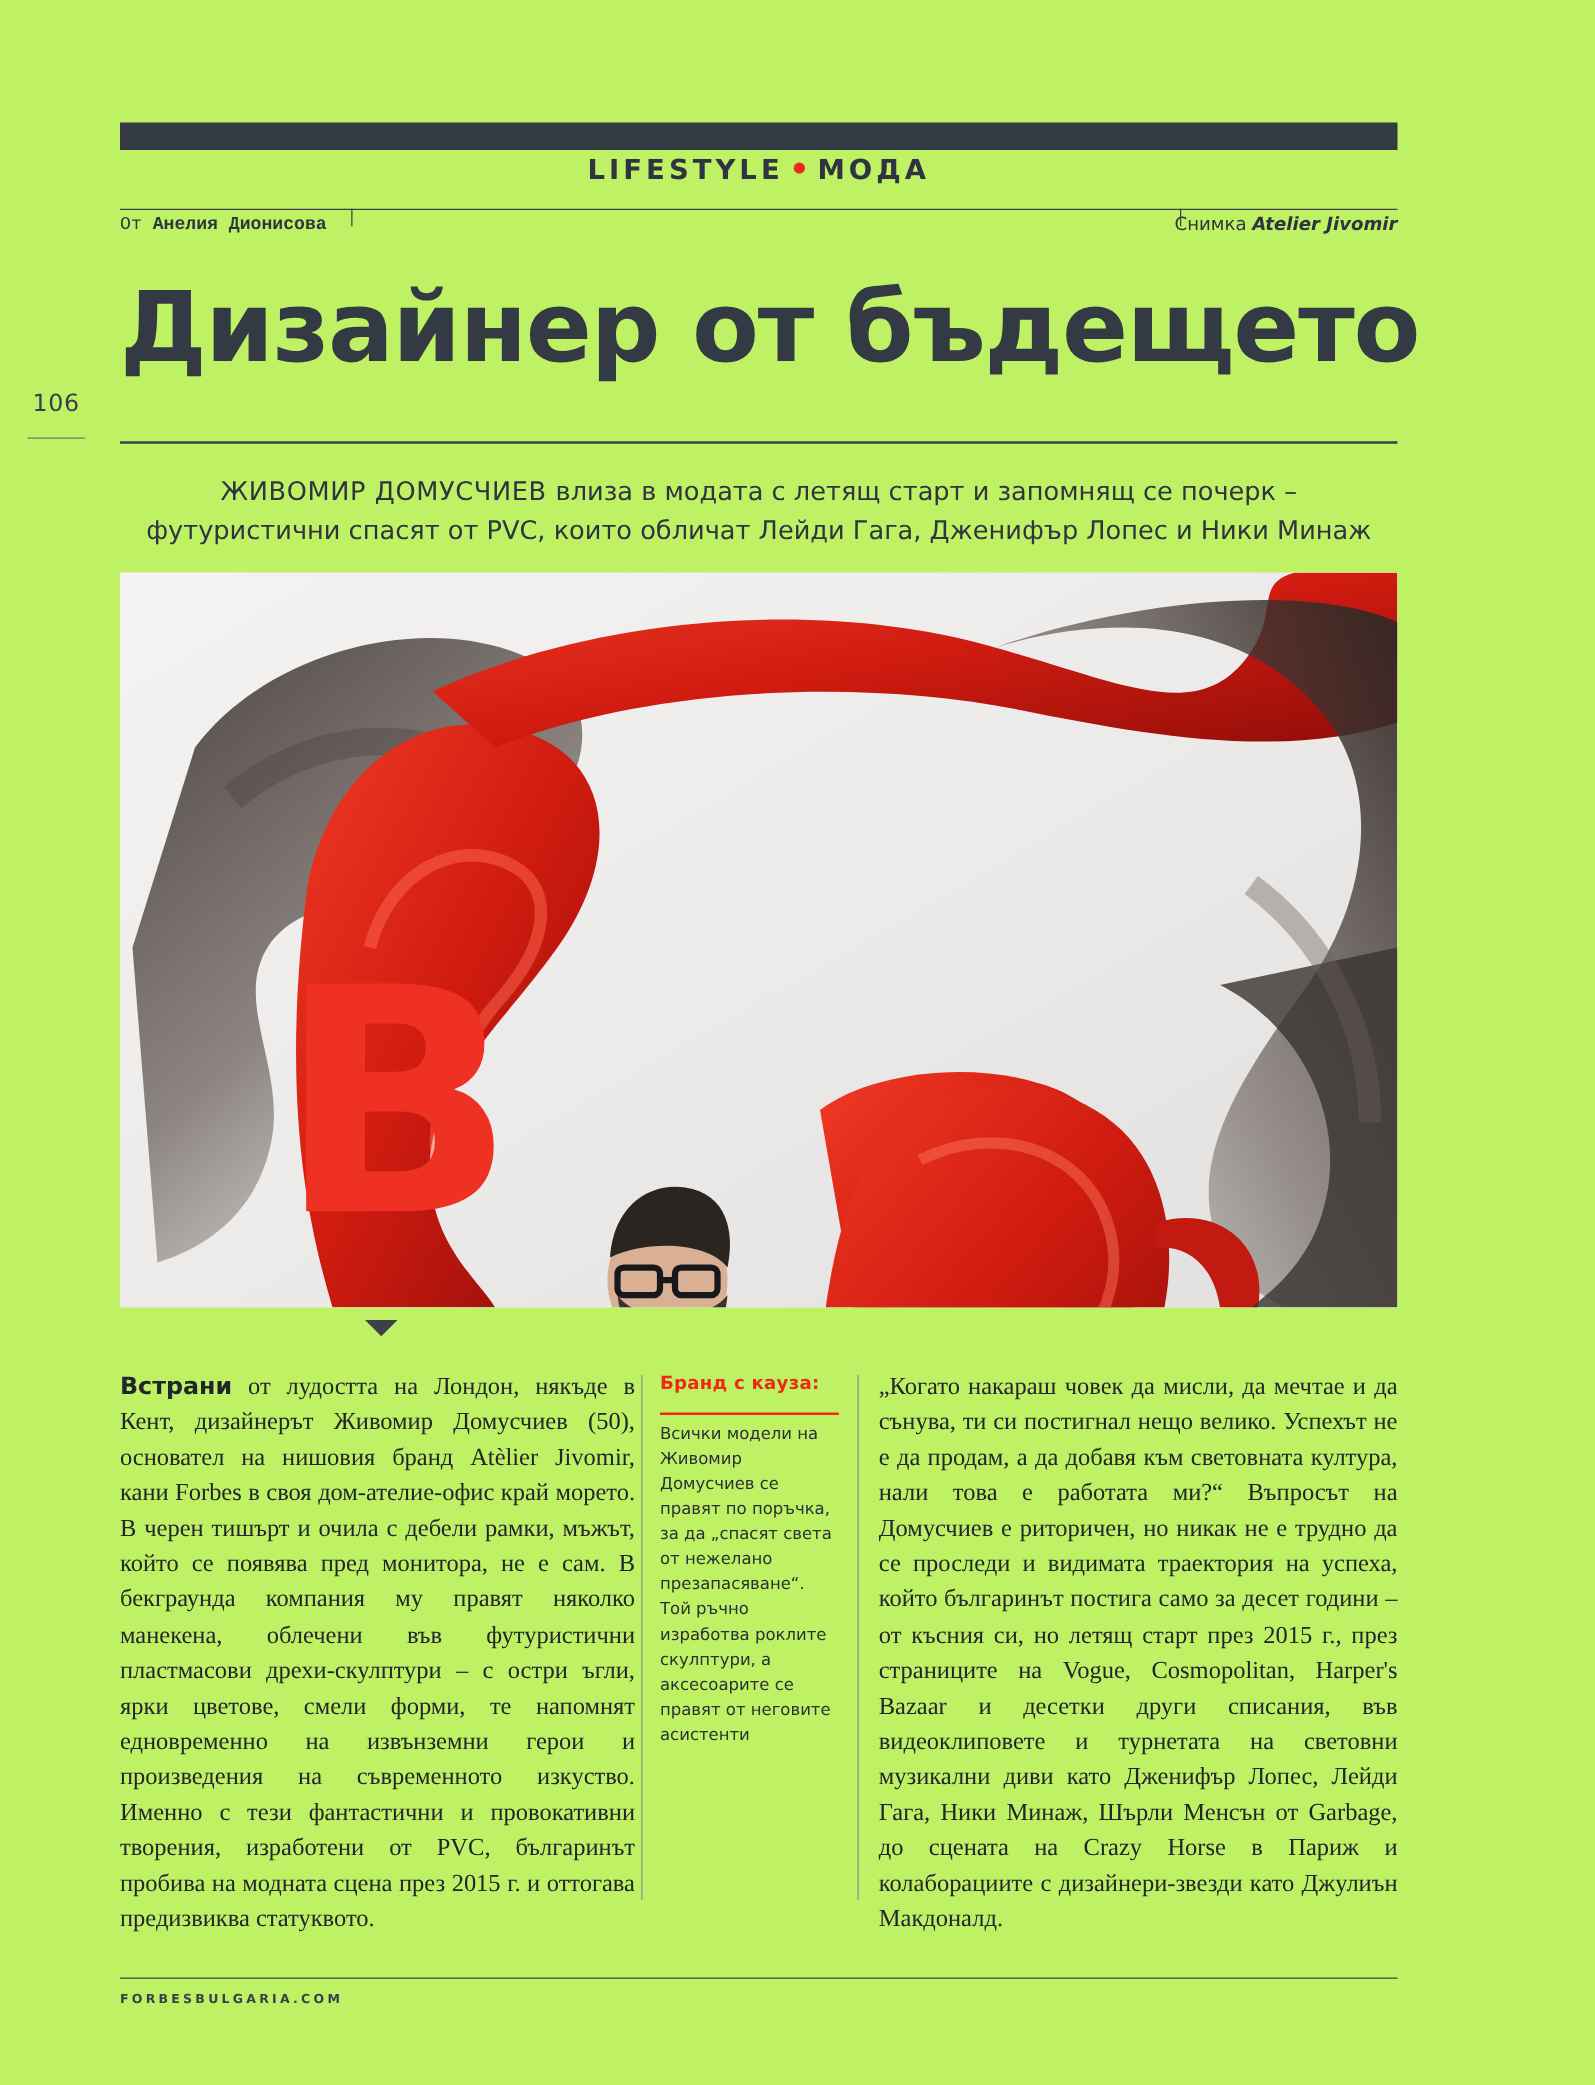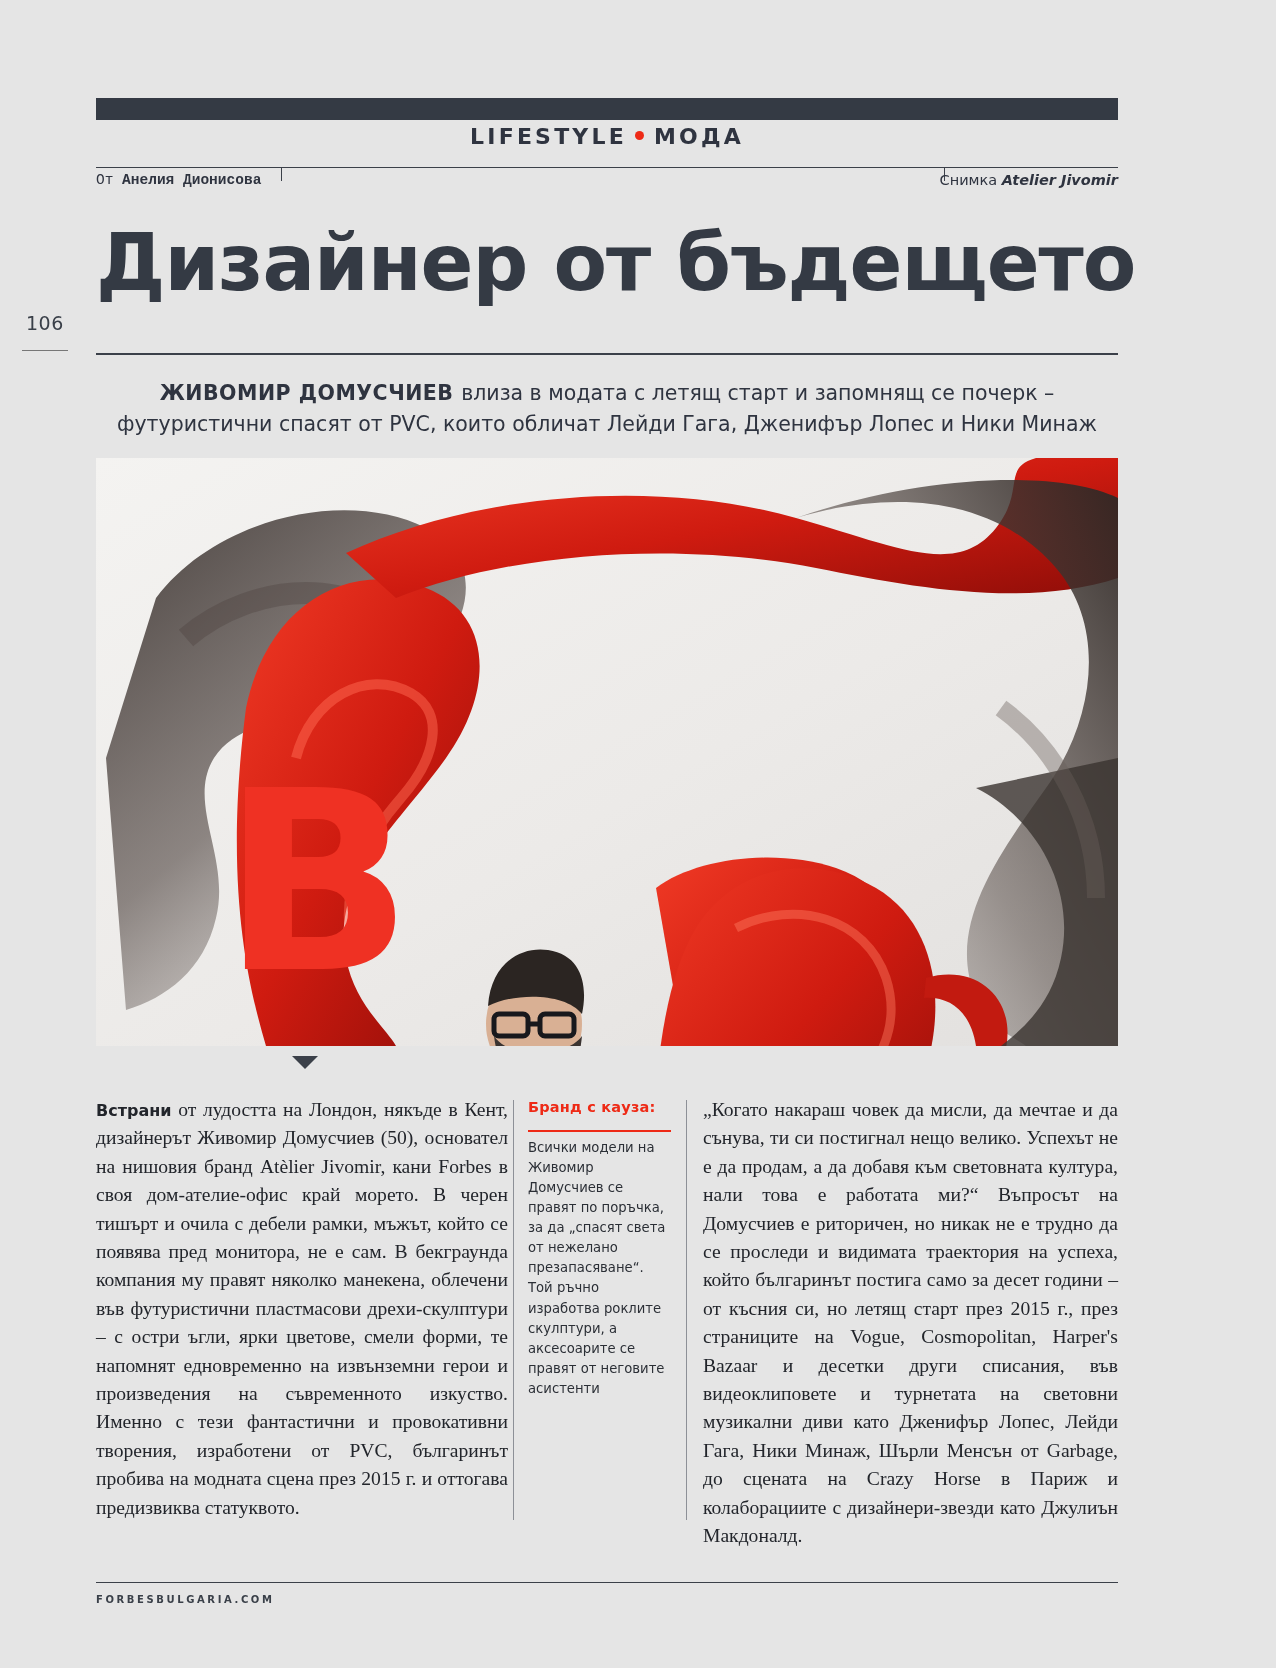--- a/index.html
+++ b/index.html
@@ -8,21 +8,21 @@
     width: 1276px;
     height: 1668px;
     background: #ffffff;
     font-family: "Liberation Serif", serif;
   }
 
   #page {
     position: relative;
     width: 1276px;
     height: 1668px;
-    background: #e5e5e5;
+    background: #bef264;
     overflow: hidden;
   }
 
   
   .header-bar {
     position: absolute;
     left: 96px;
     top: 98px;
     width: 1022px;
     height: 22px;
@@ -142,21 +142,21 @@
     position: absolute;
     left: 96px;
     top: 378px;
     width: 1022px;
     text-align: center;
     font-family: "DejaVu Sans", sans-serif;
     font-size: 20.5px;
     line-height: 1.5;
     color: #2f3440;
   }
-  .deck b { font-weight: bold; letter-spacing: 0.5px; }
+  .deck b { font-weight: normal; letter-spacing: 0.5px; }
 
   
   .photo {
     position: absolute;
     left: 96px;
     top: 458px;
     width: 1022px;
     height: 588px;
     overflow: hidden;
     background: #efeeec;
@@ -197,21 +197,21 @@
 
   .col-left {
     left: 96px;
     width: 412px;
     font-size: 19.6px;
     line-height: 1.45;
   }
   .col-left .lead-in {
     font-family: "DejaVu Sans", sans-serif;
     font-weight: bold;
-    font-size: 16px;
+    font-size: 19px;
   }
 
   .col-mid {
     left: 528px;
     width: 143px;
     font-family: "DejaVu Sans", sans-serif;
     font-size: 13.2px;
     line-height: 1.52;
     color: #2b2f36;
     text-align: left;

